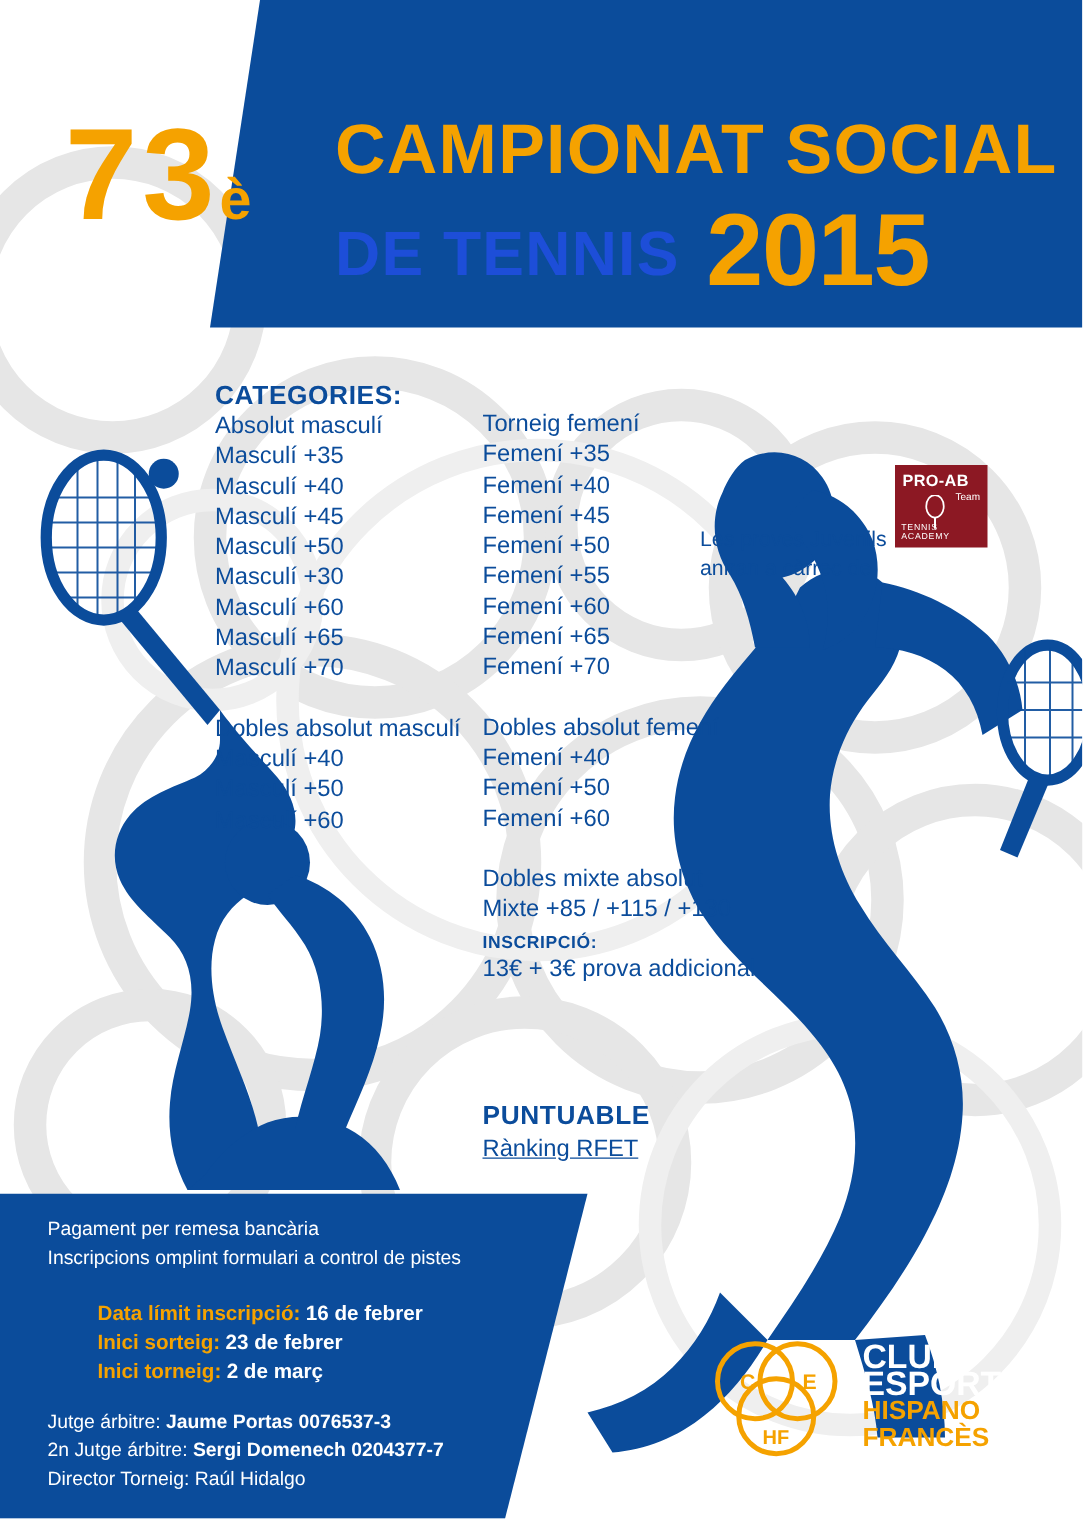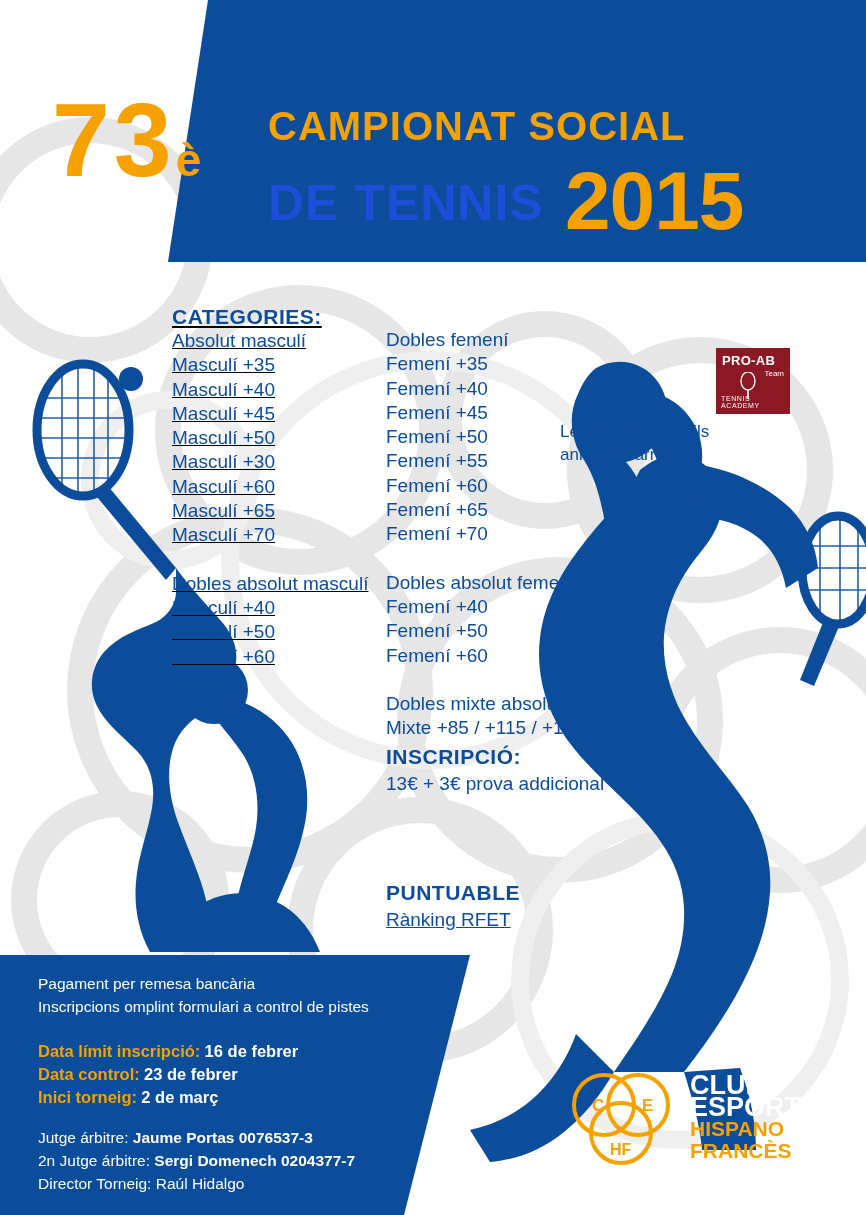--- a/index.html
+++ b/index.html
@@ -49,22 +49,22 @@
     color: #F5A200;
     letter-spacing: 4px;
     line-height: 1;
   }
   .num-73 .ord {
     font-size: 46px;
     vertical-align: baseline;
   }
   .camp-line {
     position: absolute;
-    left: 268px; top: 106px;
-    font-size: 40px;
+    left: 268px; top: 91px;
+    font-size: 56px;
     font-weight: bold;
     color: #F5A200;
     letter-spacing: 1px;
     line-height: 1;
     white-space: nowrap;
   }
   .de-tennis {
     position: absolute;
     left: 268px; top: 178px;
     font-size: 50px;
@@ -108,38 +108,38 @@
     font-size: 21px;
     letter-spacing: 0.5px;
   }
   .catline {
     color: #0B4C9B;
     font-size: 19px;
     line-height: 24.3px;
     white-space: nowrap;
   }
 
-  .col-a { position: absolute; left: 172px; top: 305px; text-decoration: underline; }
+  .col-a { position: absolute; left: 172px; top: 305px; }
   .col-b { position: absolute; left: 386px; top: 328px; }
 
   .block { margin-bottom: 0; }
   .gap { height: 24px; }
 
   .proab-text {
     position: absolute;
     left: 560px; top: 380px;
     color: #0B4C9B;
     font-size: 17px;
     line-height: 23px;
     width: 150px;
     margin-top: 40px;
   }
   .proab-logo {
     position: absolute;
-    left: 716px; top: 348px;
+    left: 716px; top: 372px;
     width: 74px; height: 66px;
     background: #8C1823;
   }
   .proab-logo .pl-1 {
     position: absolute; left: 6px; top: 5px;
     color: #ffffff; font-size: 13px; font-weight: bold;
     letter-spacing: 0.3px;
   }
   .proab-logo .pl-2 {
     position: absolute; right: 6px; top: 21px;
@@ -151,21 +151,21 @@
   }
   .proab-logo .racket {
     position: absolute;
     left: 22px; top: 24px;
     width: 20px; height: 28px;
   }
 
   .inscripcio {
     position: absolute; left: 386px; top: 745px;
   }
-  .inscripcio .heading { font-size: 21px; }
+  .inscripcio .heading { font-size: 14px; }
   .inscripcio .sub {
     color: #0B4C9B; font-size: 19px; margin-top: 4px;
   }
   .puntuable {
     position: absolute; left: 386px; top: 881px;
   }
   .puntuable .sub {
     color: #0B4C9B; font-size: 19px; margin-top: 4px; text-decoration: underline;
   }
 
@@ -341,21 +341,21 @@
       <div class="block">
         <div class="catline">Dobles absolut masculí</div>
         <div class="catline">Masculí +40</div>
         <div class="catline">Masculí +50</div>
         <div class="catline">Masculí +60</div>
       </div>
     </div>
 
     <div class="col-b">
       <div class="block">
-        <div class="catline">Dobles femení</div>
+        <div class="catline">Torneig femení</div>
         <div class="catline">Femení +35</div>
         <div class="catline">Femení +40</div>
         <div class="catline">Femení +45</div>
         <div class="catline">Femení +50</div>
         <div class="catline">Femení +55</div>
         <div class="catline">Femení +60</div>
         <div class="catline">Femení +65</div>
         <div class="catline">Femení +70</div>
       </div>
       <div class="gap"></div>
@@ -406,27 +406,27 @@
   <svg class="bottom-panel" width="866" height="272" viewBox="0 0 866 272" style="z-index:5">
     <polygon points="470,12 866,12 866,272 404,272" fill="#0B4C9B" opacity="0"></polygon>
     <polygon points="0,1215" fill="none"></polygon>
   </svg>
 
   <div class="bottom-text" style="top:972px;">
     <div class="bt-line">Pagament per remesa bancària</div>
     <div class="bt-line">Inscripcions omplint formulari a control de pistes</div>
   </div>
 
-  <div class="bottom-text dates" style="top:1026px;">
+  <div class="bottom-text dates" style="top:1026px;margin-left:40px;">
     <div class="bt-line">
       <span class="bt-key">Data límit inscripció:</span>
       <span class="bt-val">16 de febrer</span>
     </div>
     <div class="bt-line">
-      <span class="bt-key">Data control:</span>
+      <span class="bt-key">Inici sorteig:</span>
       <span class="bt-val">23 de febrer</span>
     </div>
     <div class="bt-line">
       <span class="bt-key">Inici torneig:</span>
       <span class="bt-val">2 de març</span>
     </div>
   </div>
 
   <div class="bottom-text refs" style="top:1112px;">
     <div class="bt-line">

